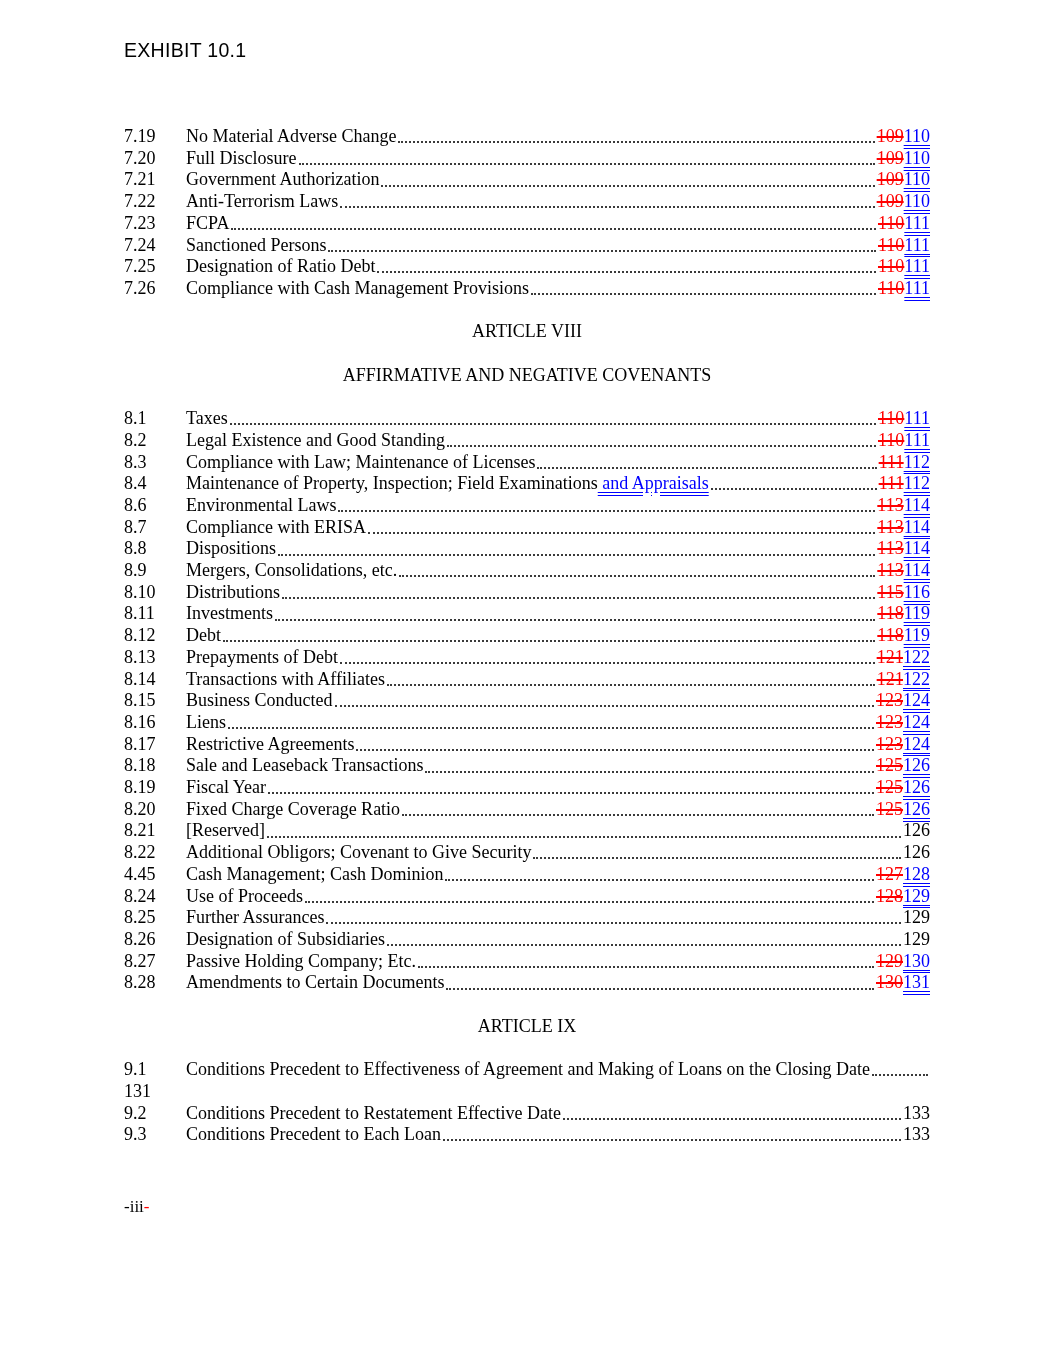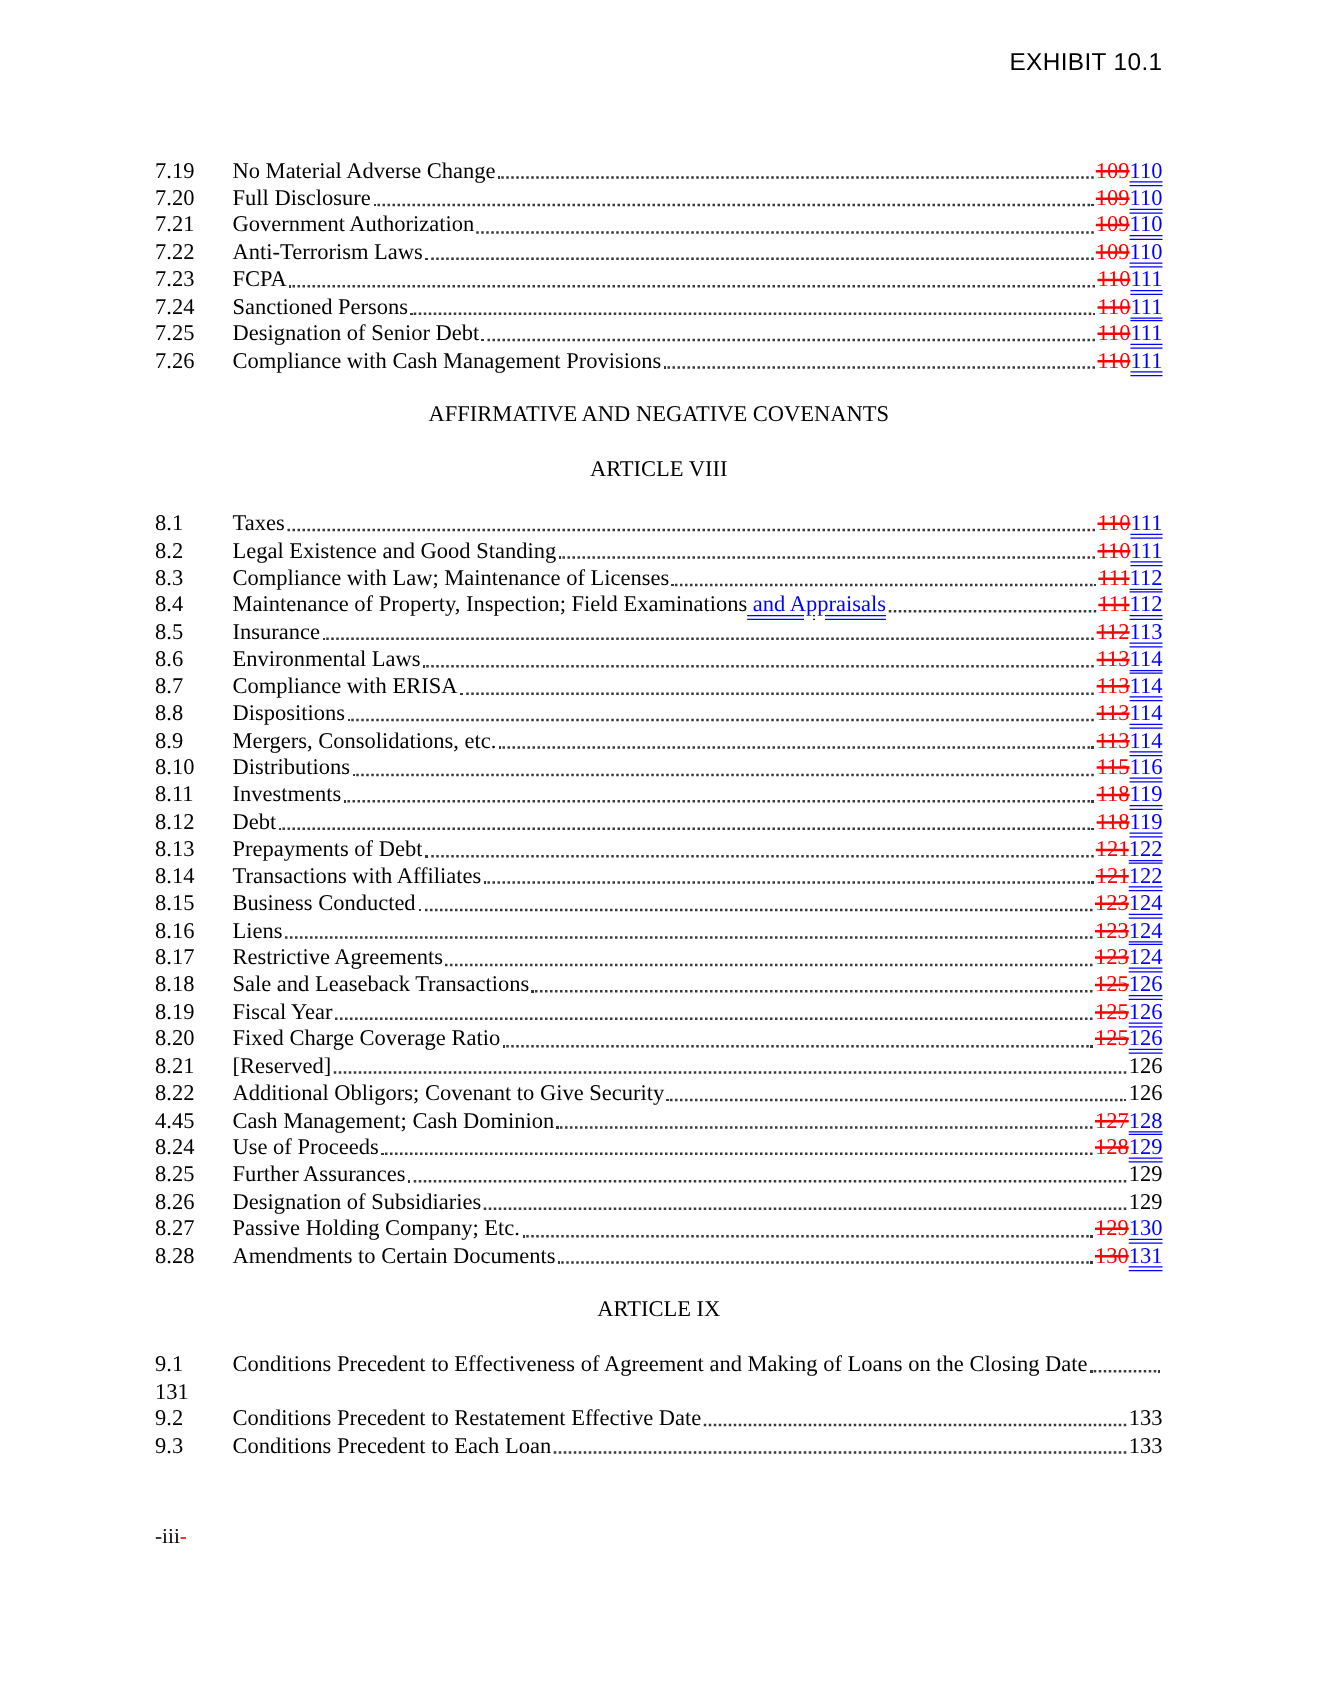--- a/index.html
+++ b/index.html
@@ -11,21 +11,21 @@
   }
   .page {
     box-sizing: border-box;
     width: 1055px; height: 1365px;
     padding: 38px 125px 0 124px;
     position: relative;
   }
   .exhibit {
     font-family: "Liberation Sans", sans-serif;
     font-size: 19.5px;
-    text-align: right;
+    text-align: left;
     line-height: 24px;
     margin-bottom: 64px;
     letter-spacing: 0.3px;
   }
   .heading {
     text-align: center;
     line-height: 21.7px;
     margin: 21.7px 0;
   }
   .entry {
@@ -101,32 +101,32 @@
         <span class="pages"><span class="del">110</span><span class="ins">111</span></span>
       </div>
       <div class="entry">
         <span class="num">7.24</span>
         <span class="title">Sanctioned Persons</span>
         <span class="leader"></span>
         <span class="pages"><span class="del">110</span><span class="ins">111</span></span>
       </div>
       <div class="entry">
         <span class="num">7.25</span>
-        <span class="title">Designation of Senior Debt</span>
+        <span class="title">Designation of Ratio Debt</span>
         <span class="leader"></span>
         <span class="pages"><span class="del">110</span><span class="ins">111</span></span>
       </div>
       <div class="entry">
         <span class="num">7.26</span>
         <span class="title">Compliance with Cash Management Provisions</span>
         <span class="leader"></span>
         <span class="pages"><span class="del">110</span><span class="ins">111</span></span>
       </div>
+      <div class="heading">ARTICLE VIII</div>
       <div class="heading">AFFIRMATIVE AND NEGATIVE COVENANTS</div>
-      <div class="heading">ARTICLE VIII</div>
       <div class="entry">
         <span class="num">8.1</span>
         <span class="title">Taxes</span>
         <span class="leader"></span>
         <span class="pages"><span class="del">110</span><span class="ins">111</span></span>
       </div>
       <div class="entry">
         <span class="num">8.2</span>
         <span class="title">Legal Existence and Good Standing</span>
         <span class="leader"></span>
@@ -136,26 +136,20 @@
         <span class="num">8.3</span>
         <span class="title">Compliance with Law; Maintenance of Licenses</span>
         <span class="leader"></span>
         <span class="pages"><span class="del">111</span><span class="ins">112</span></span>
       </div>
       <div class="entry">
         <span class="num">8.4</span>
         <span class="title">Maintenance of Property, Inspection; Field Examinations<span class="ins"> and Appraisals</span></span>
         <span class="leader"></span>
         <span class="pages"><span class="del">111</span><span class="ins">112</span></span>
-      </div>
-      <div class="entry">
-        <span class="num">8.5</span>
-        <span class="title">Insurance</span>
-        <span class="leader"></span>
-        <span class="pages"><span class="del">112</span><span class="ins">113</span></span>
       </div>
       <div class="entry">
         <span class="num">8.6</span>
         <span class="title">Environmental Laws</span>
         <span class="leader"></span>
         <span class="pages"><span class="del">113</span><span class="ins">114</span></span>
       </div>
       <div class="entry">
         <span class="num">8.7</span>
         <span class="title">Compliance with ERISA</span>

